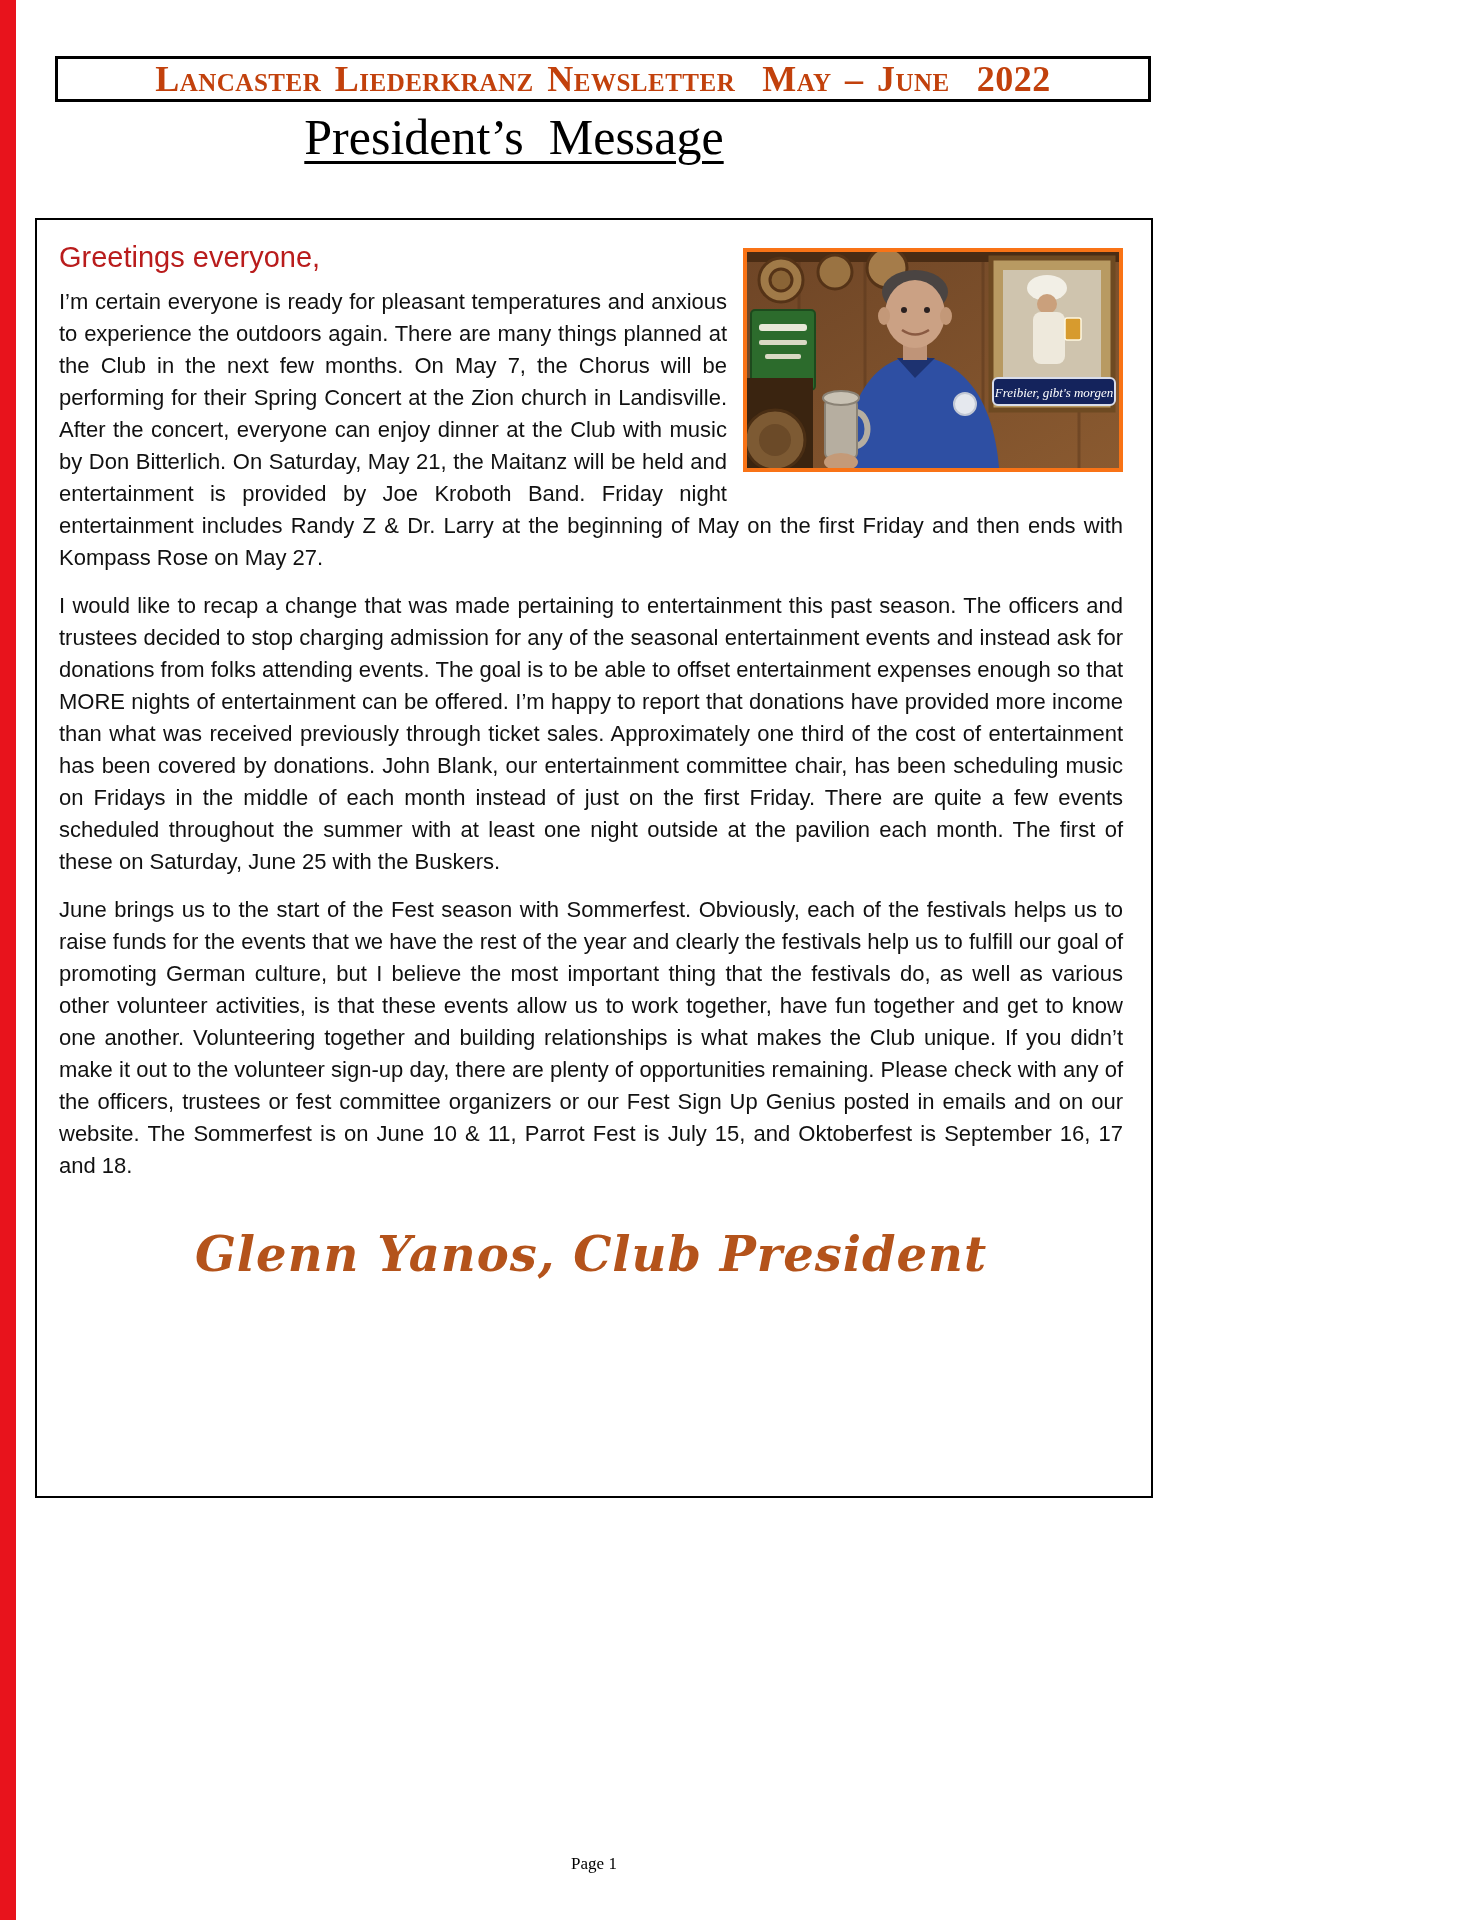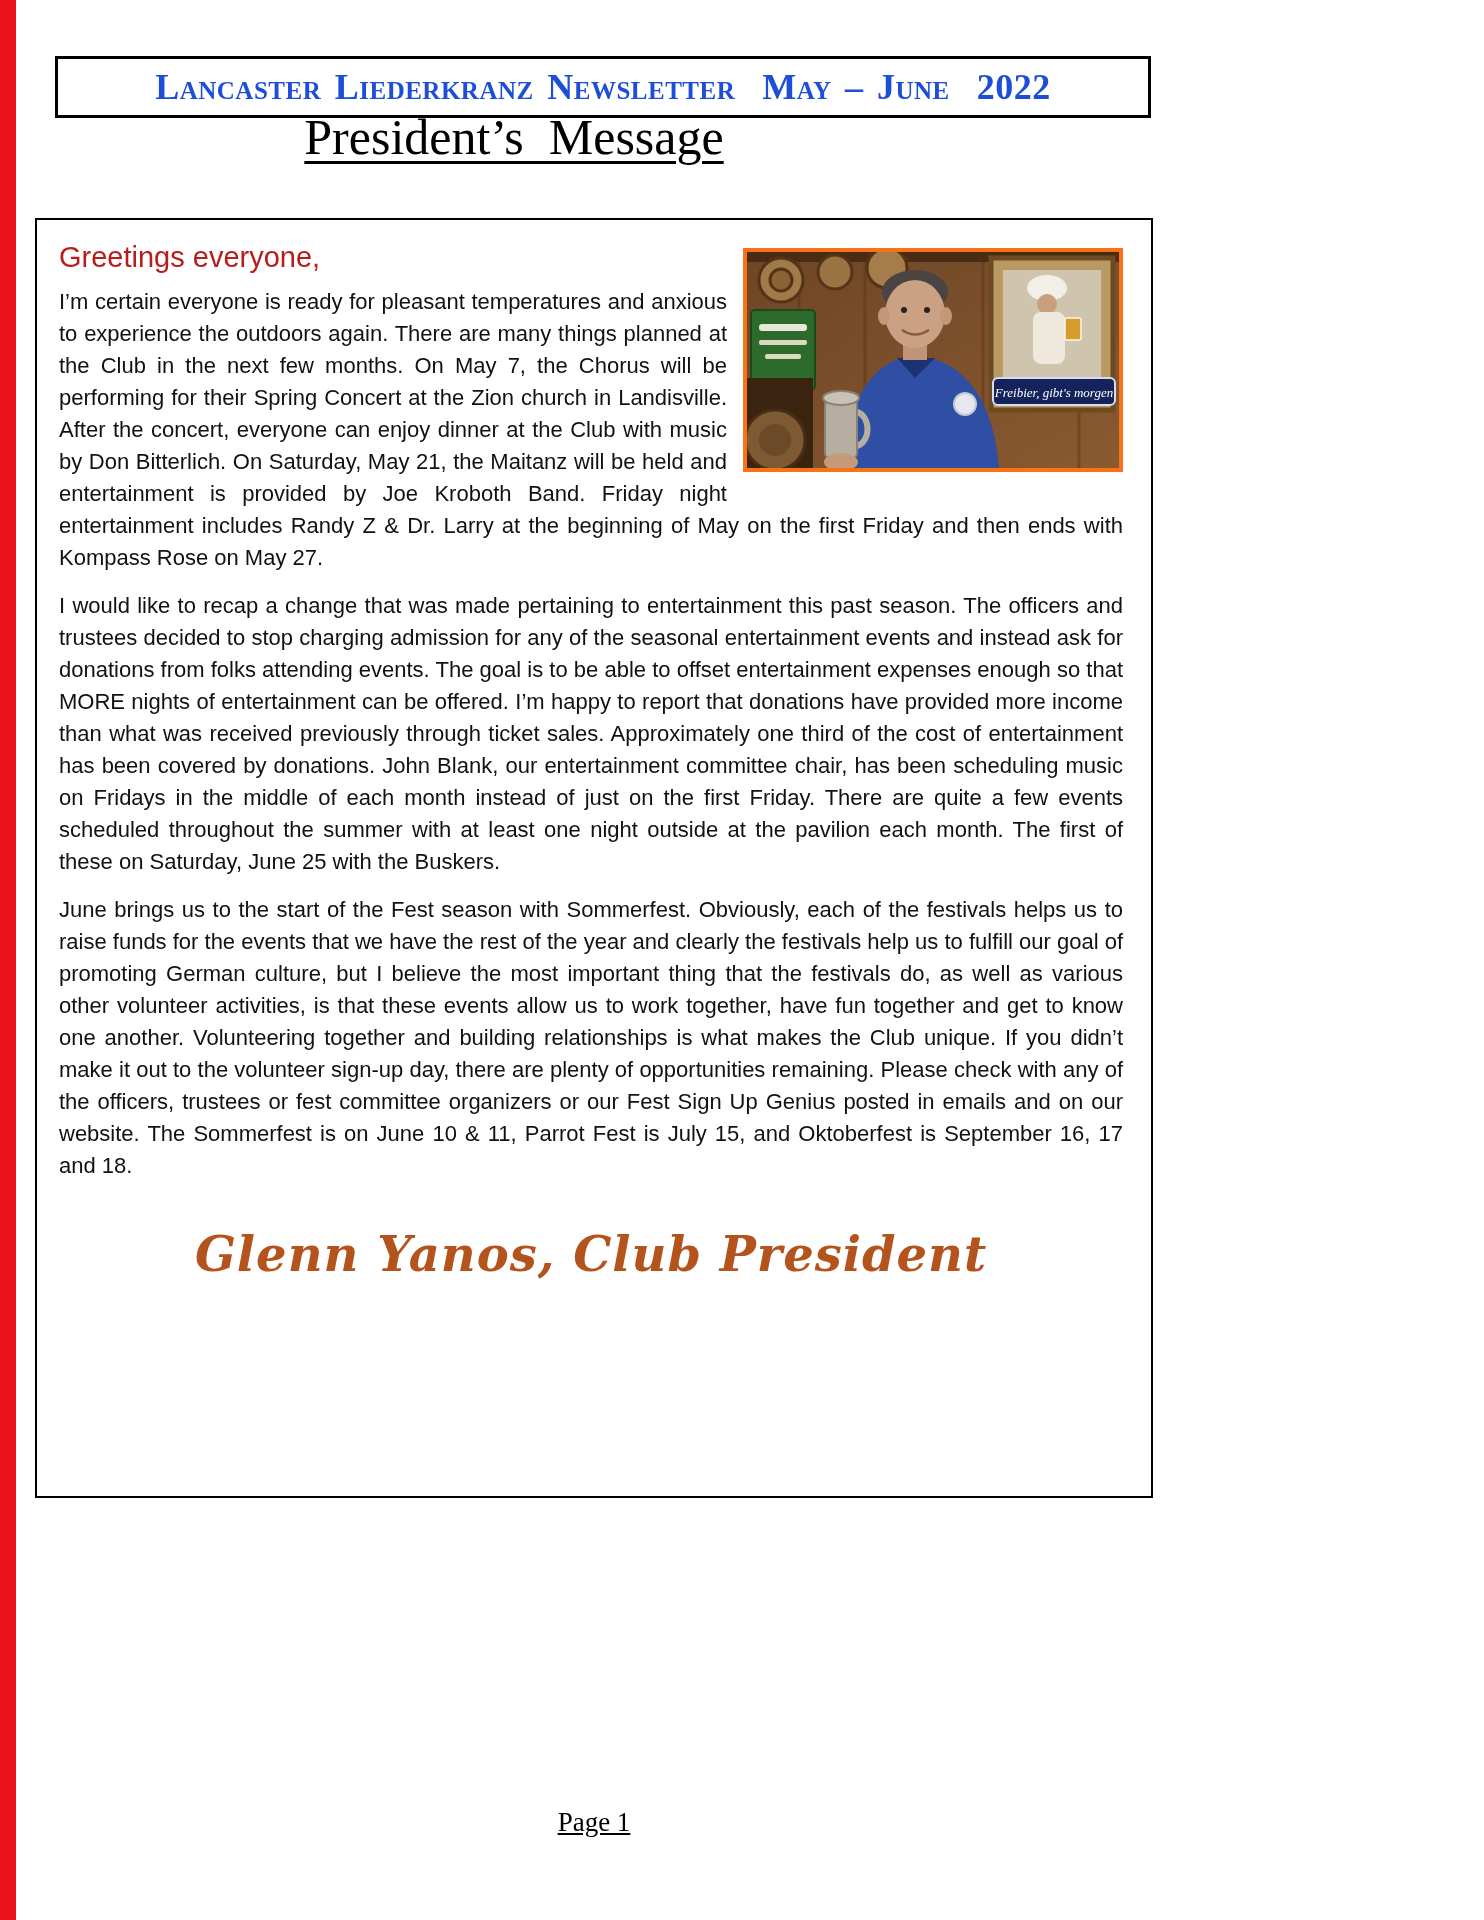--- a/index.html
+++ b/index.html
@@ -13,32 +13,32 @@
   }
 
   .red-bar {
     position: absolute; left: 0; top: 0;
     width: 16px; height: 1920px;
     background: #e8131c;
   }
 
   .masthead {
     position: absolute; left: 55px; top: 56px;
-    width: 1096px; height: 62px;
+    width: 1096px; height: 46px;
     border: 3px solid #000000;
     box-sizing: border-box;
     display: flex; align-items: center; justify-content: center;
     font-family: "Liberation Serif", serif;
     font-weight: bold;
     font-variant: small-caps;
     font-size: 36px;
     letter-spacing: 0.5px;
     word-spacing: 4px;
     white-space: pre;
-    color: #1d4ed8;
+    color: #c2410c;
   }
 
   .page-title-wrap {
     position: absolute; left: 4px; top: 108px;
     width: 1020px;
     text-align: center;
   }
   .page-title {
     font-family: "Liberation Serif", serif;
     font-size: 50px;
@@ -90,27 +90,26 @@
     text-align: center;
     font-family: "DejaVu Serif", serif;
     font-style: italic;
     font-weight: bold;
     font-size: 48px;
     color: #b4531b;
     letter-spacing: 1px;
   }
 
   .footer {
-    position: absolute; left: 35px; top: 1807px;
+    position: absolute; left: 35px; top: 1854px;
     width: 1118px;
     text-align: center;
     font-family: "Liberation Serif", serif;
-    font-size: 27px;
+    font-size: 17px;
     color: #000000;
-    text-decoration: underline;
   }
 </style>
 </head>
 <body>
 
 <div class="red-bar"></div>
 
 <div class="masthead">
   <span>Lancaster Liederkranz Newsletter  May – June  2022</span>
 </div>

